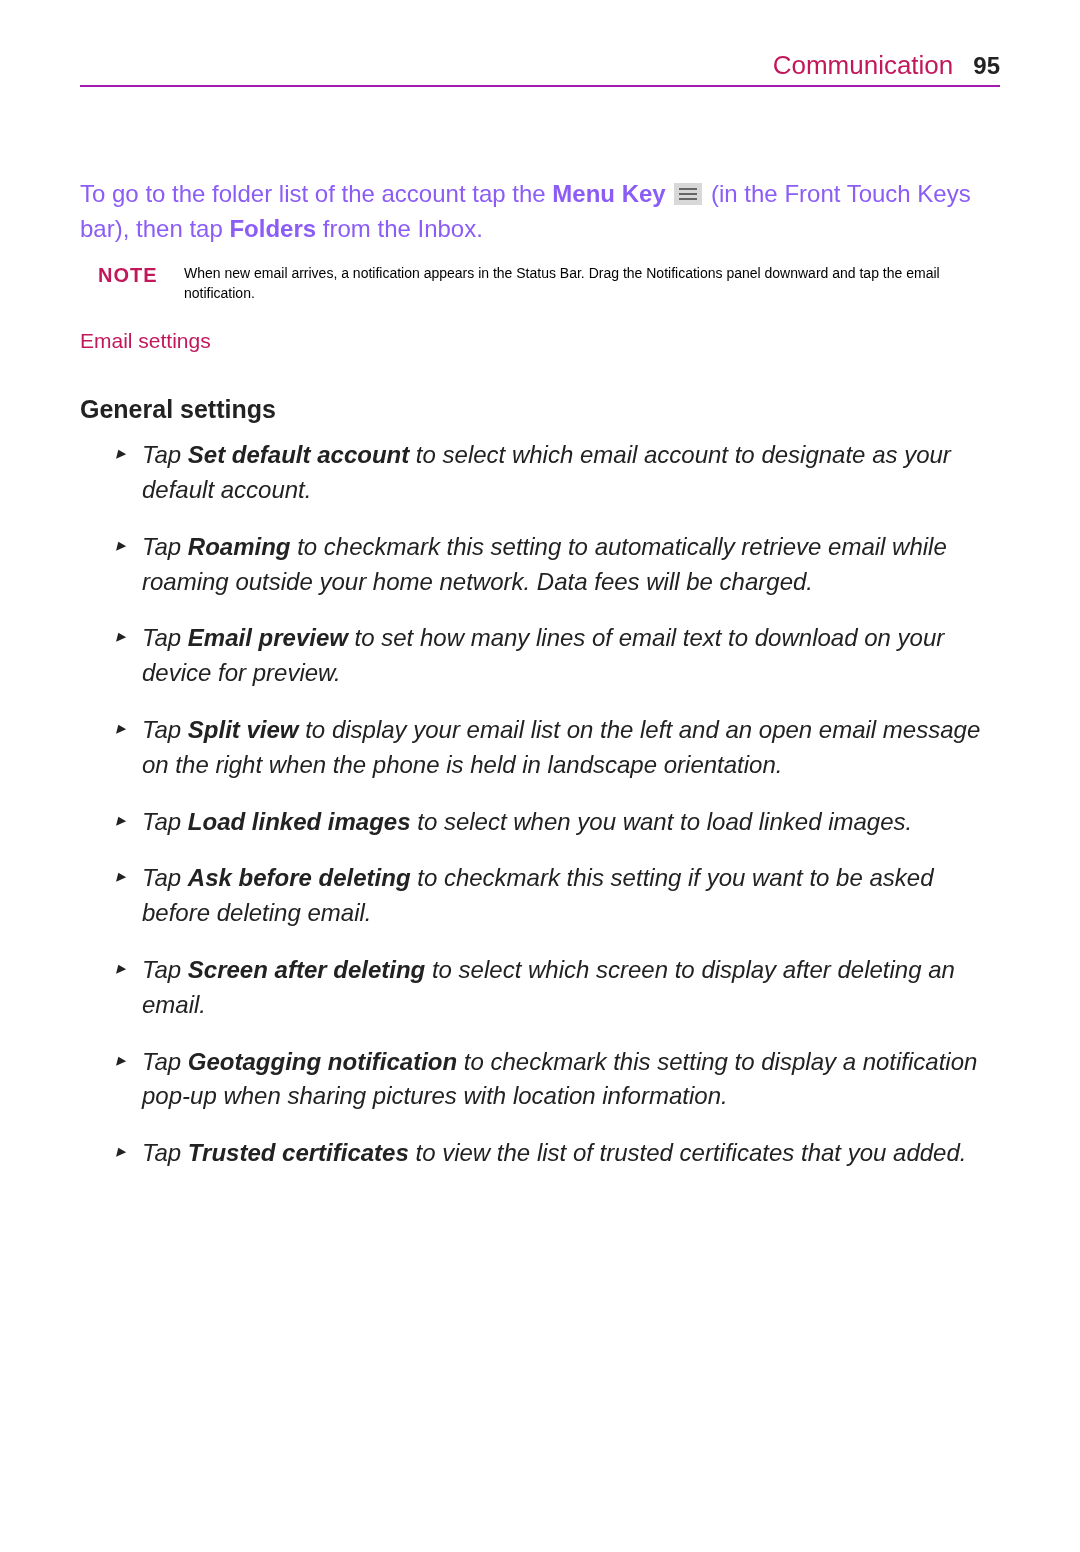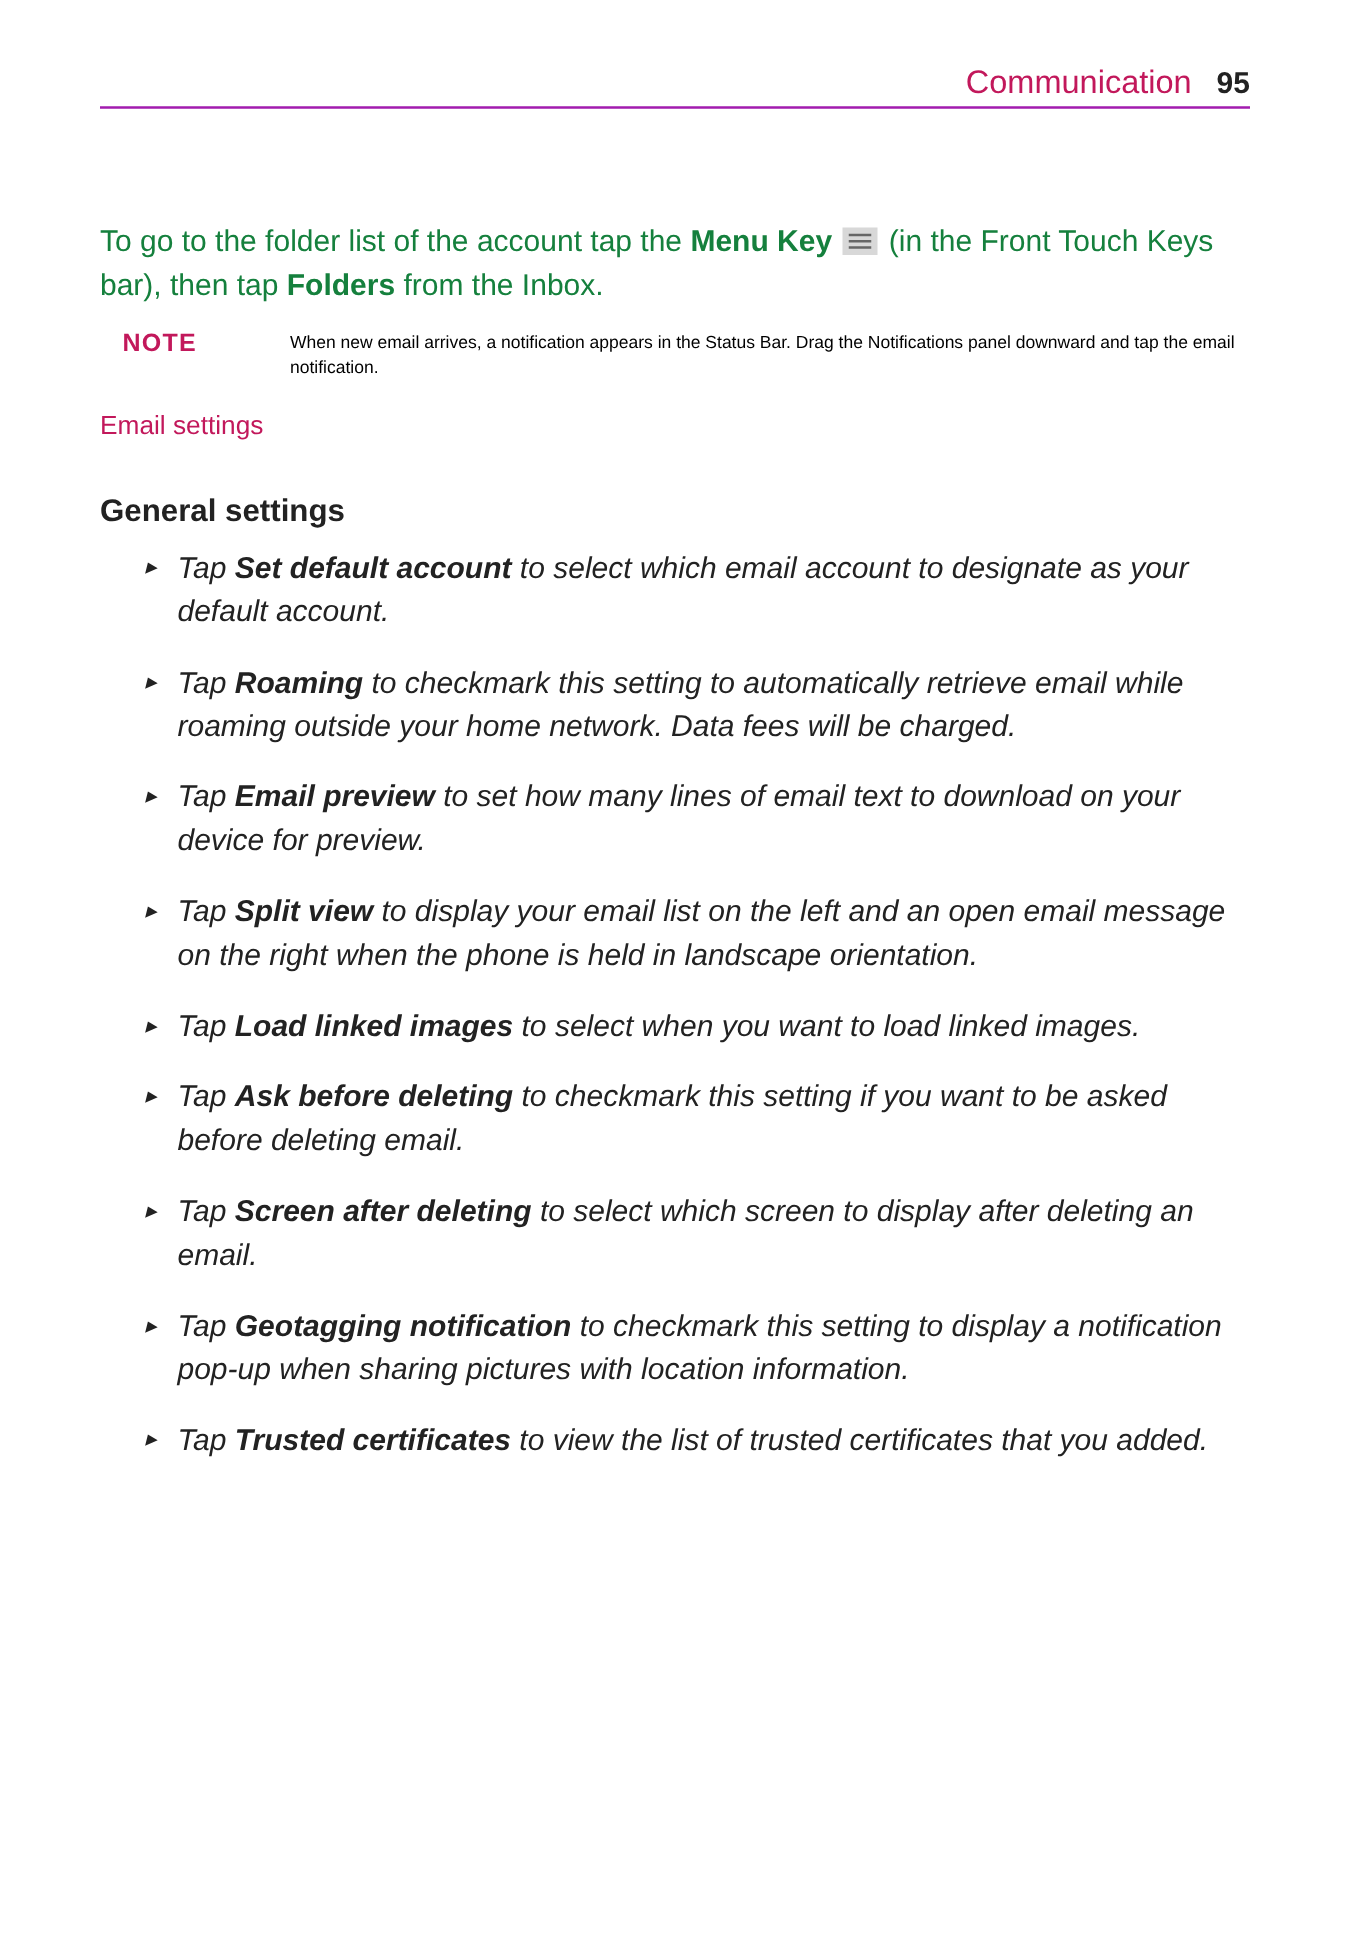--- a/index.html
+++ b/index.html
@@ -28,27 +28,26 @@
     margin-right: 20px;
   }
   .header-page {
     color: #222;
     font-size: 24px;
     font-weight: bold;
   }
   .body-text {
     font-size: 24px;
     line-height: 1.45;
-    color: #15803d;
+    color: #8b5cf6;
     margin-bottom: 16px;
   }
   .note-row {
     display: flex;
     margin: 6px 0 26px 18px;
-    gap: 48px;
   }
   .note-label {
     color: #c2185b;
     font-weight: bold;
     font-size: 20px;
     letter-spacing: 1px;
     width: 86px;
     flex-shrink: 0;
     padding-top: 1px;
   }

